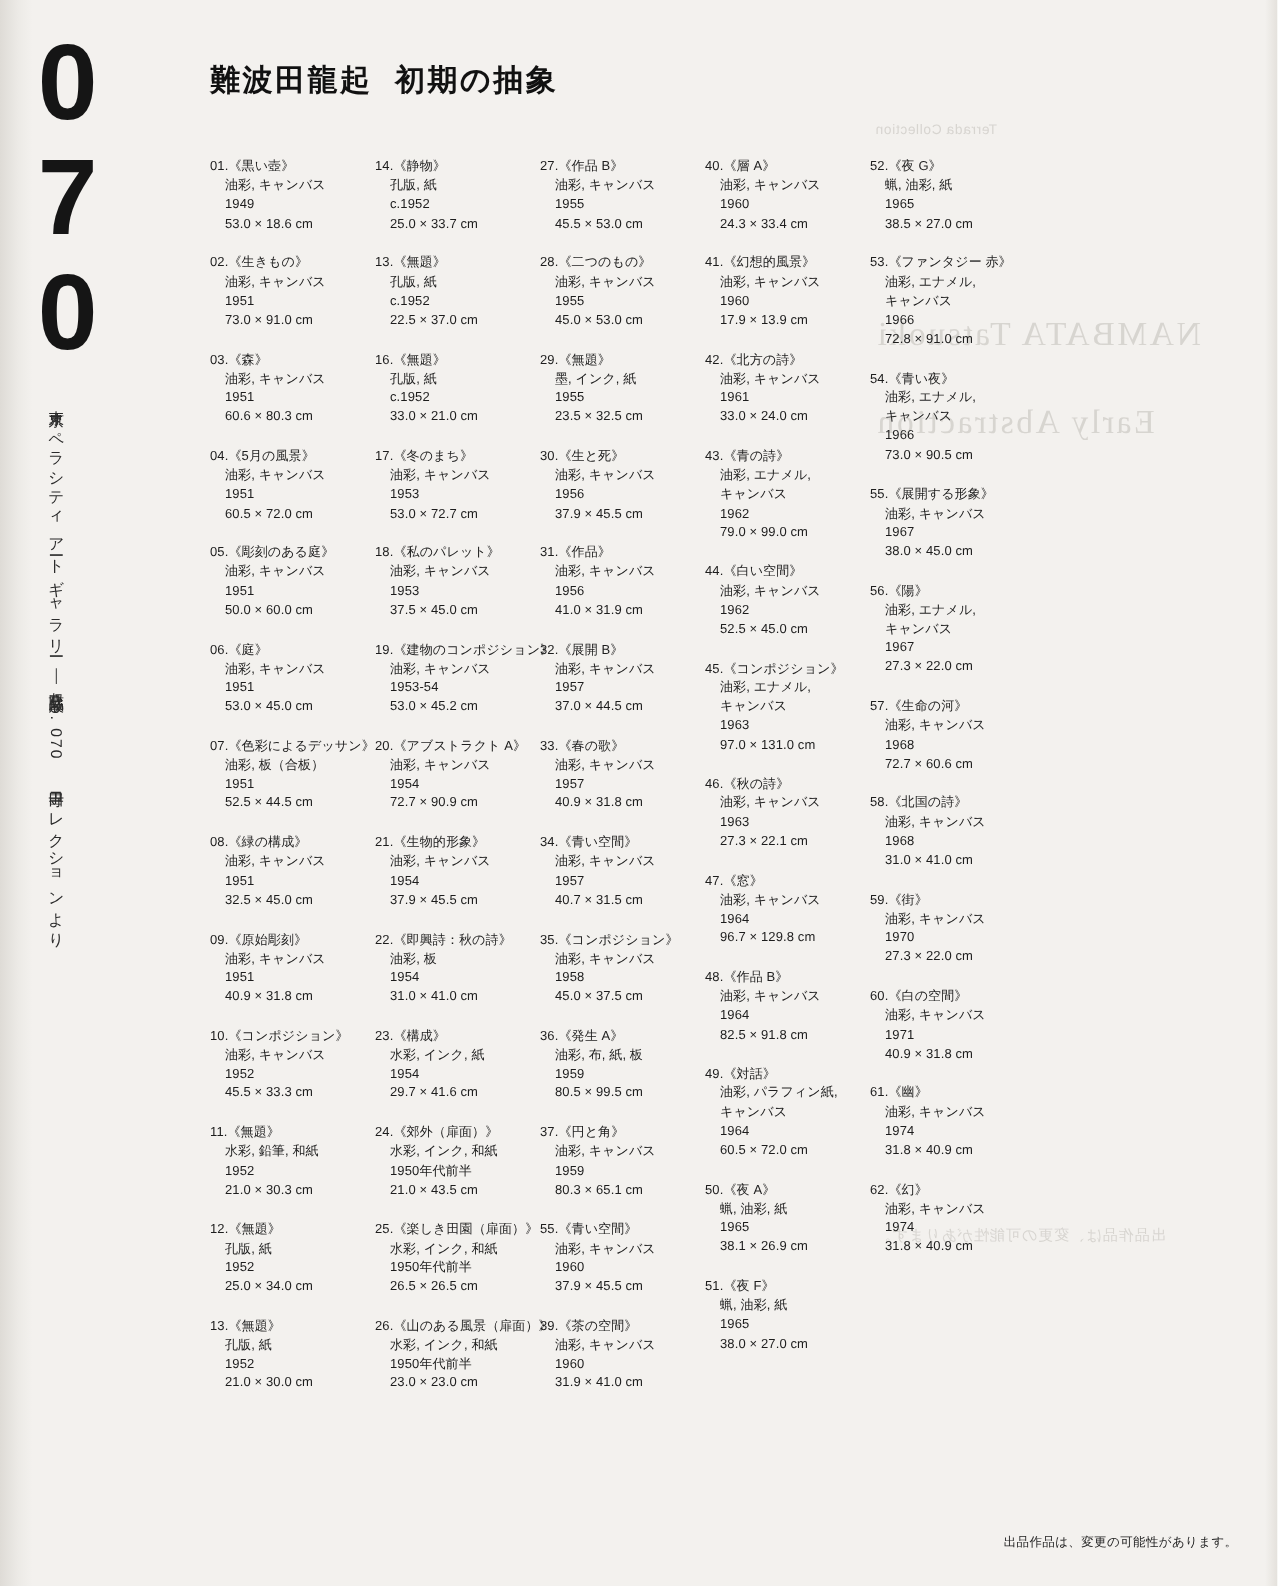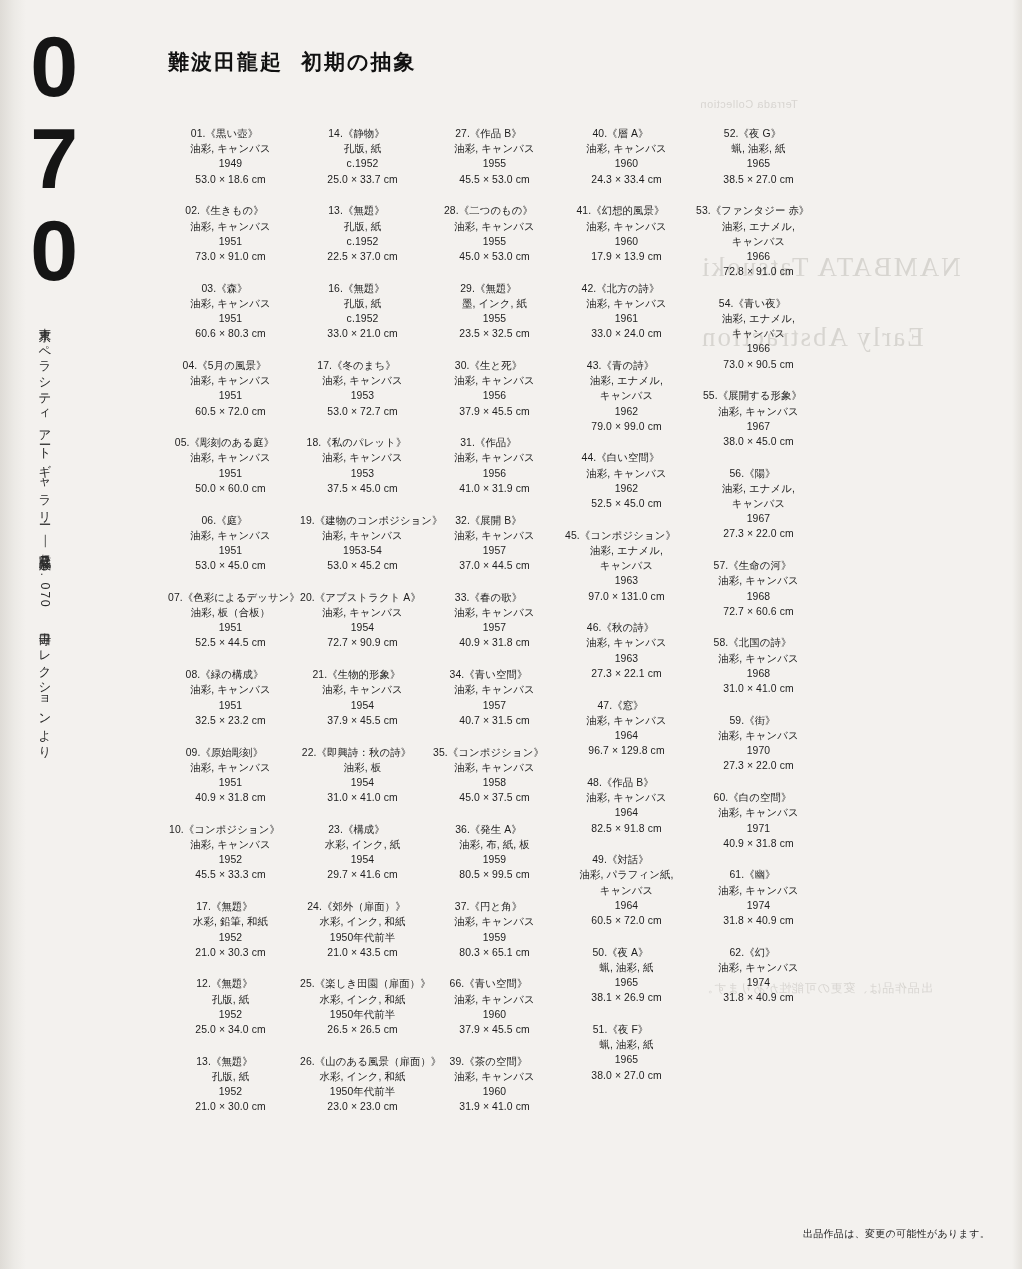--- a/index.html
+++ b/index.html
@@ -61,21 +61,21 @@
     letter-spacing: 1.6px;
     color: #2a2a2a;
     white-space: nowrap;
   }
 
   
   .title {
     position: absolute;
     left: 168px;
     top: 48px;
-    font-size: 21px;
+    font-size: 24px;
     font-weight: bold;
     letter-spacing: 2px;
     color: #111;
   }
   .title .sp { display: inline-block; width: 18px; }
 
   
   .ghost {
     position: absolute;
     color: rgba(120, 112, 104, 0.22);
@@ -105,21 +105,20 @@
     position: absolute;
     left: 168px;
     top: 126px;
     width: 790px;
     display: flex;
     gap: 0;
   }
   .col {
     width: 113px;
     margin-right: 19px;
-    text-align: center;
   }
   .col:last-child { margin-right: 0; }
 
   .entry {
     margin-bottom: 16.5px;
   }
   .entry .ln {
     font-size: 10.4px;
     line-height: 15.2px;
     color: #1d1d1d;
@@ -202,36 +201,36 @@
         <div class="entry">
           <div class="ln head">07.《色彩によるデッサン》</div>
           <div class="ln ind">油彩, 板（合板）</div>
           <div class="ln ind">1951</div>
           <div class="ln ind">52.5 × 44.5 cm</div>
         </div>
         <div class="entry">
           <div class="ln head">08.《緑の構成》</div>
           <div class="ln ind">油彩, キャンバス</div>
           <div class="ln ind">1951</div>
-          <div class="ln ind">32.5 × 23.2 cm</div>
+          <div class="ln ind">32.5 × 45.0 cm</div>
         </div>
         <div class="entry">
           <div class="ln head">09.《原始彫刻》</div>
           <div class="ln ind">油彩, キャンバス</div>
           <div class="ln ind">1951</div>
           <div class="ln ind">40.9 × 31.8 cm</div>
         </div>
         <div class="entry">
           <div class="ln head">10.《コンポジション》</div>
           <div class="ln ind">油彩, キャンバス</div>
           <div class="ln ind">1952</div>
           <div class="ln ind">45.5 × 33.3 cm</div>
         </div>
         <div class="entry">
-          <div class="ln head">17.《無題》</div>
+          <div class="ln head">11.《無題》</div>
           <div class="ln ind">水彩, 鉛筆, 和紙</div>
           <div class="ln ind">1952</div>
           <div class="ln ind">21.0 × 30.3 cm</div>
         </div>
         <div class="entry">
           <div class="ln head">12.《無題》</div>
           <div class="ln ind">孔版, 紙</div>
           <div class="ln ind">1952</div>
           <div class="ln ind">25.0 × 34.0 cm</div>
         </div>
@@ -383,21 +382,21 @@
           <div class="ln ind">1959</div>
           <div class="ln ind">80.5 × 99.5 cm</div>
         </div>
         <div class="entry">
           <div class="ln head">37.《円と角》</div>
           <div class="ln ind">油彩, キャンバス</div>
           <div class="ln ind">1959</div>
           <div class="ln ind">80.3 × 65.1 cm</div>
         </div>
         <div class="entry">
-          <div class="ln head">66.《青い空間》</div>
+          <div class="ln head">55.《青い空間》</div>
           <div class="ln ind">油彩, キャンバス</div>
           <div class="ln ind">1960</div>
           <div class="ln ind">37.9 × 45.5 cm</div>
         </div>
         <div class="entry">
           <div class="ln head">39.《茶の空間》</div>
           <div class="ln ind">油彩, キャンバス</div>
           <div class="ln ind">1960</div>
           <div class="ln ind">31.9 × 41.0 cm</div>
         </div>

